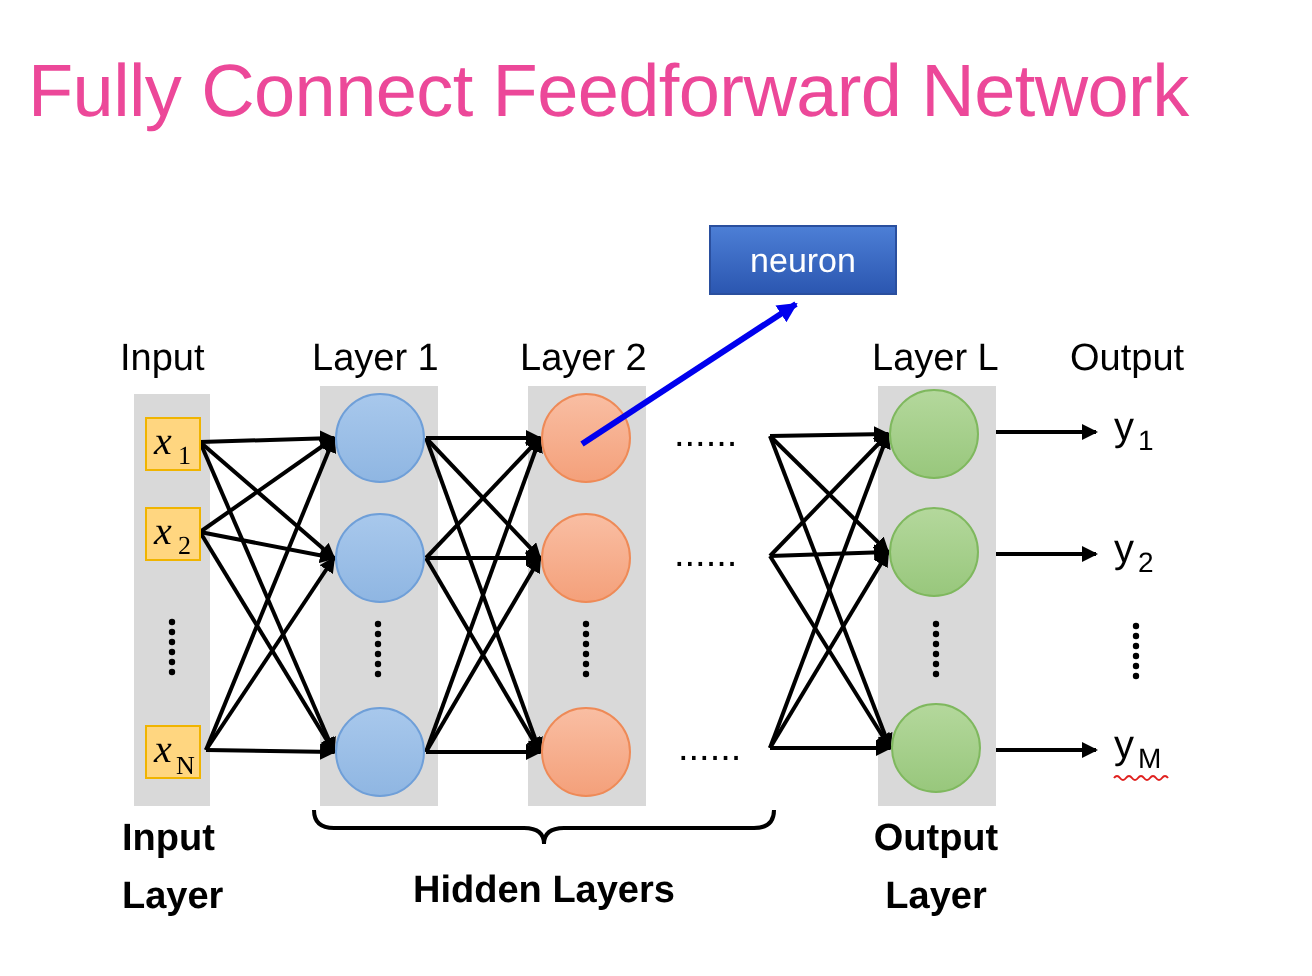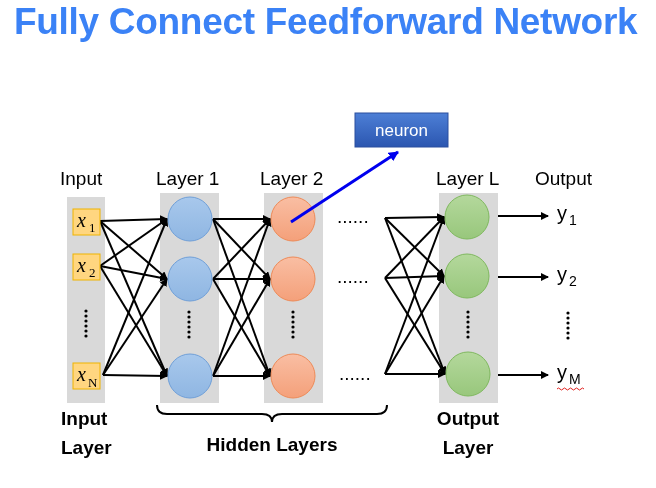--- a/index.html
+++ b/index.html
@@ -1,19 +1,19 @@
 <!DOCTYPE html>
 <html><head>
 <meta charset="utf-8">
 <style>
   html, body { margin: 0; padding: 0; background: #ffffff; }
   body { width: 656px; height: 488px; position: relative; overflow: hidden;
          font-family: "Liberation Sans", "DejaVu Sans", sans-serif; color: #000; }
-  .title { position: absolute; left: 14px; top: 0; font-size: 37px; line-height: 44px;
-           font-weight: bold; letter-spacing: -0.3px; color: #3b82f6; }
+  .title { position: absolute; left: 14px; top: 24px; font-size: 37px; line-height: 44px;
+           font-weight: normal; letter-spacing: -0.3px; color: #ec4899; }
   svg { position: absolute; left: 0; top: 0; }
   .lbl { font-family: "Liberation Sans", "DejaVu Sans", sans-serif; font-size: 19px; fill: #000; }
   .bold { font-family: "Liberation Sans", "DejaVu Sans", sans-serif; font-size: 19px; font-weight: bold; fill: #000; }
   .xvar { font-family: "Liberation Serif", "DejaVu Serif", serif; font-style: italic; font-size: 20px; fill: #000; }
   .xsub { font-family: "Liberation Serif", "DejaVu Serif", serif; font-size: 13px; fill: #000; }
   .yvar { font-family: "Liberation Sans", "DejaVu Sans", sans-serif; font-size: 20px; fill: #000; }
   .ysub { font-family: "Liberation Sans", "DejaVu Sans", sans-serif; font-size: 14px; fill: #000; }
   .neuron-text { font-family: "Liberation Sans", "DejaVu Sans", sans-serif; font-size: 17px; fill: #fff; }
 </style>
 </head>

